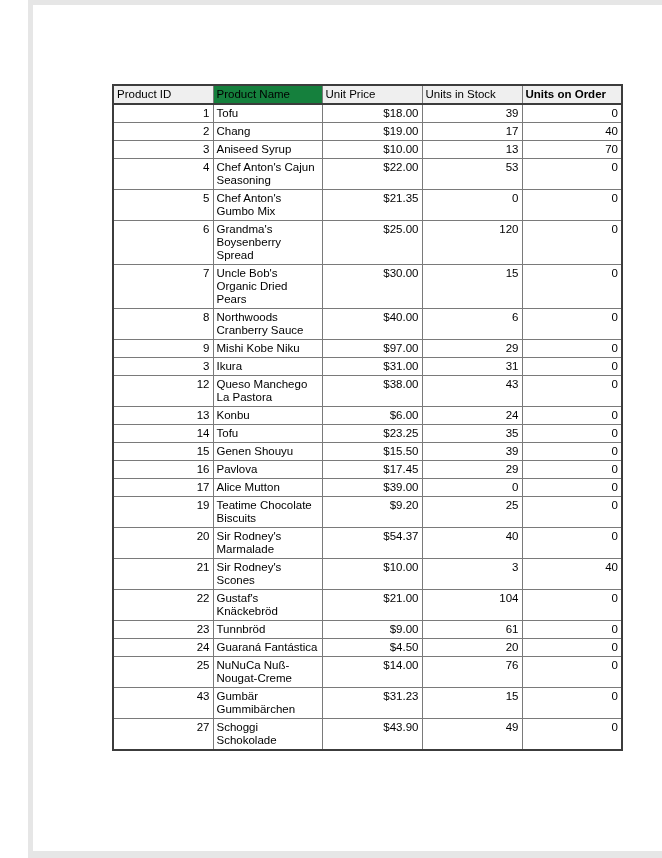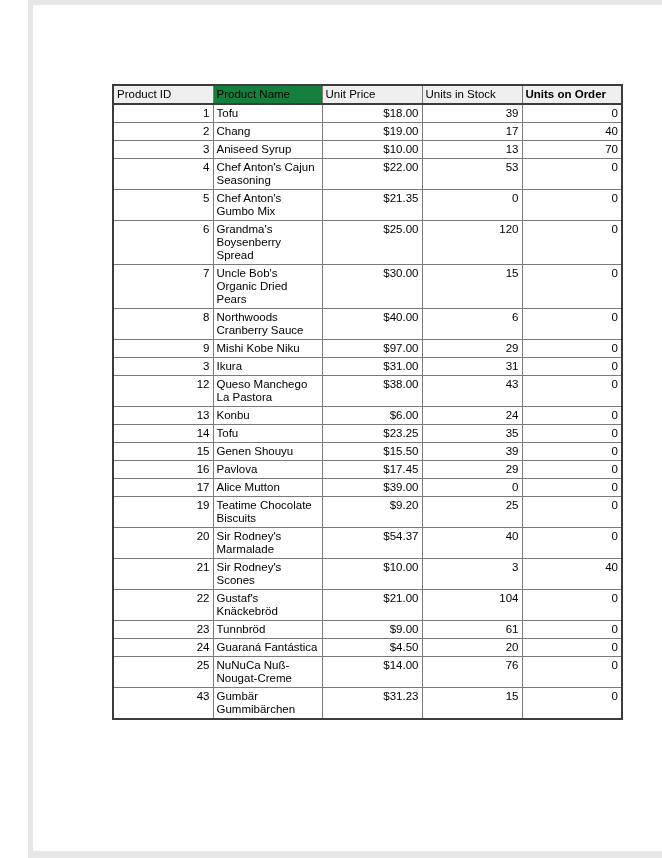--- a/index.html
+++ b/index.html
@@ -253,17 +253,24 @@
               <td class="col-units_in_stock">76</td>
               <td class="col-units_on_order">0</td>
             </tr>
             <tr>
               <td class="col-product_id">43</td>
               <td class="col-product_name">Gumbär Gummibärchen</td>
               <td class="col-unit_price">$31.23</td>
               <td class="col-units_in_stock">15</td>
               <td class="col-units_on_order">0</td>
             </tr>
+            <tr>
+              <td class="col-product_id">27</td>
+              <td class="col-product_name">Schoggi Schokolade</td>
+              <td class="col-unit_price">$43.90</td>
+              <td class="col-units_in_stock">49</td>
+              <td class="col-units_on_order">0</td>
+            </tr>
           </tbody>
       </table>
     </div>
   </div>
 </div>
 
 </body></html>

